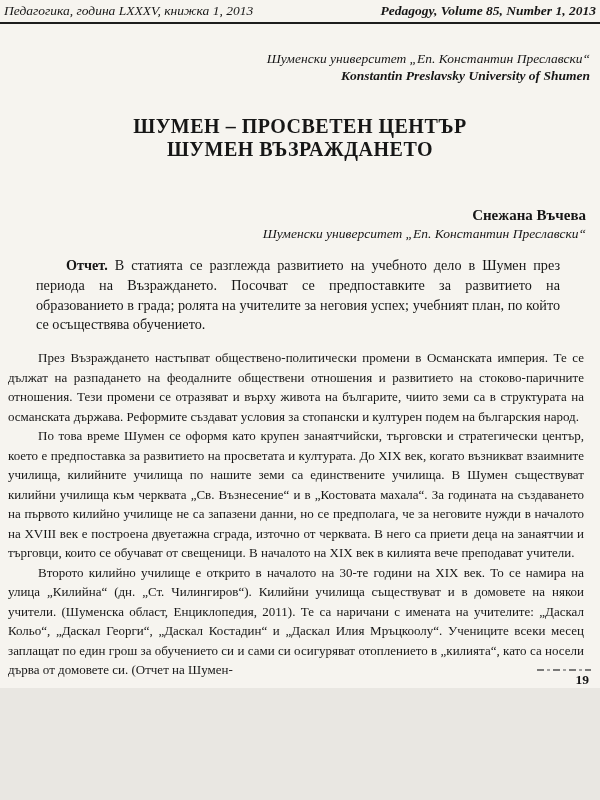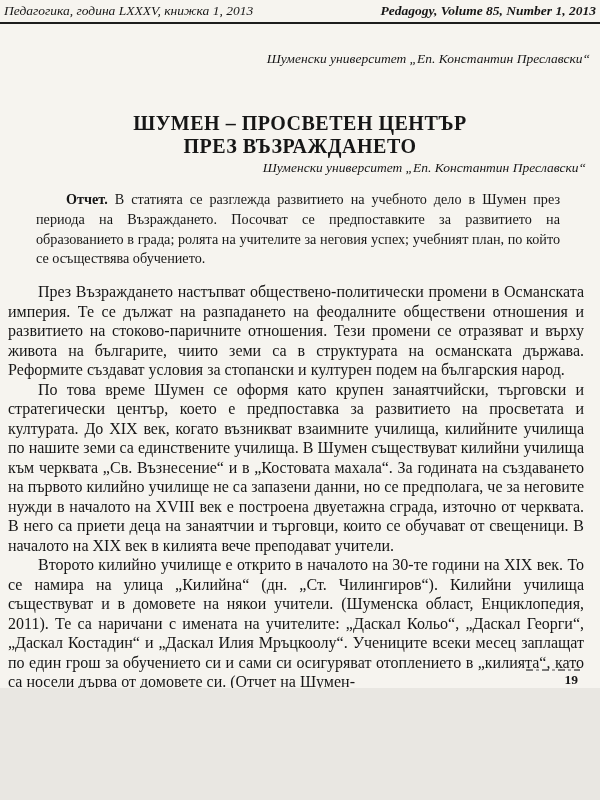--- a/index.html
+++ b/index.html
@@ -37,21 +37,21 @@
   .univ {
     margin: 26px 10px 0 0;
     text-align: right;
     font-style: italic;
     font-size: 13.5px;
     line-height: 17px;
   }
   .univ-en { font-weight: bold; }
   
   .title {
-    margin: 45px 0 0 0;
+    margin: 31px 0 0 0;
     text-align: center;
     font-size: 20px;
     font-weight: bold;
     line-height: 23px;
     letter-spacing: 0.5px;
   }
   
   .author {
     margin: 46px 14px 0 0;
     text-align: right;
@@ -79,32 +79,32 @@
     margin: 0 40px 0 36px;
     font-size: 14.2px;
     line-height: 19.8px;
     text-align: justify;
     text-indent: 30px;
   }
   .keywords i { font-style: italic; }
   
   .body-text {
     margin: 13px 16px 0 8px;
-    font-size: 16px;
+    font-size: 13px;
     line-height: 19.5px;
     text-align: justify;
   }
   .body-text p {
     margin: 0;
     text-indent: 30px;
   }
   
   .page-footer {
     position: absolute;
-    right: 20px;
+    right: 9px;
     bottom: 1px;
     text-align: right;
   }
   .footer-smudge {
     width: 54px;
     height: 2px;
     margin-left: auto;
     margin-bottom: 2px;
     background: repeating-linear-gradient(
       90deg,
@@ -126,27 +126,29 @@
 <div class="page">
 
   <div class="running-head">
     <span class="rh-left">Педагогика, година LXXXV, книжка 1, 2013</span>
     <span class="rh-right">Pedagogy, Volume 85, Number 1, 2013</span>
   </div>
   <hr class="header-rule">
 
   <div class="univ">
     <div class="univ-bg">Шуменски университет „Еп. Константин Преславски“</div>
+    <div class="univ-en">Konstantin Preslavsky University of Shumen</div>
   </div>
 
   <h1 class="title">
     <span>ШУМЕН – ПРОСВЕТЕН ЦЕНТЪР</span><br>
-    <span>ПРЕЗ ВЪЗРАЖДАНЕТО</span>
+    <span>ШУМЕН ВЪЗРАЖДАНЕТО</span>
   </h1>
 
+  <div class="author">Снежана Въчева</div>
   <div class="author-affil">Шуменски университет „Еп. Константин Преславски“</div>
 
   <p class="abstract">
     <b>Отчет.</b><span> В статията се разглежда развитието на учебното дело в Шумен през периода на Възраждането. Посочват се предпоставките за развитието на образованието в града; ролята на учителите за неговия успех; учебният план, по който се осъществява обучението.</span>
   </p>
 
   <div class="body-text">
     <p>През Възраждането настъпват обществено-политически промени в Османската империя. Те се дължат на разпадането на феодалните обществени отношения и развитието на стоково-паричните отношения. Тези промени се отразяват и върху живота на българите, чиито земи са в структурата на османската държава. Реформите създават условия за стопански и културен подем на българския народ.</p>
     <p>По това време Шумен се оформя като крупен занаятчийски, търговски и стратегически център, което е предпоставка за развитието на просветата и културата. До XIX век, когато възникват взаимните училища, килийните училища по нашите земи са единствените училища. В Шумен съществуват килийни училища към черквата „Св. Възнесение“ и в „Костовата махала“. За годината на създаването на първото килийно училище не са запазени данни, но се предполага, че за неговите нужди в началото на XVIII век е построена двуетажна сграда, източно от черквата. В него са приети деца на занаятчии и търговци, които се обучават от свещеници. В началото на XIX век в килията вече преподават учители.</p>
     <p>Второто килийно училище е открито в началото на 30-те години на XIX век. То се намира на улица „Килийна“ (дн. „Ст. Чилингиров“). Килийни училища съществуват и в домовете на някои учители. (Шуменска област, Енциклопедия, 2011). Те са наричани с имената на учителите: „Даскал Кольо“, „Даскал Георги“, „Даскал Костадин“ и „Даскал Илия Мръцкоолу“. Учениците всеки месец заплащат по един грош за обучението си и сами си осигуряват отоплението в „килията“, като са носели дърва от домовете си. (Отчет на Шумен-</p>

